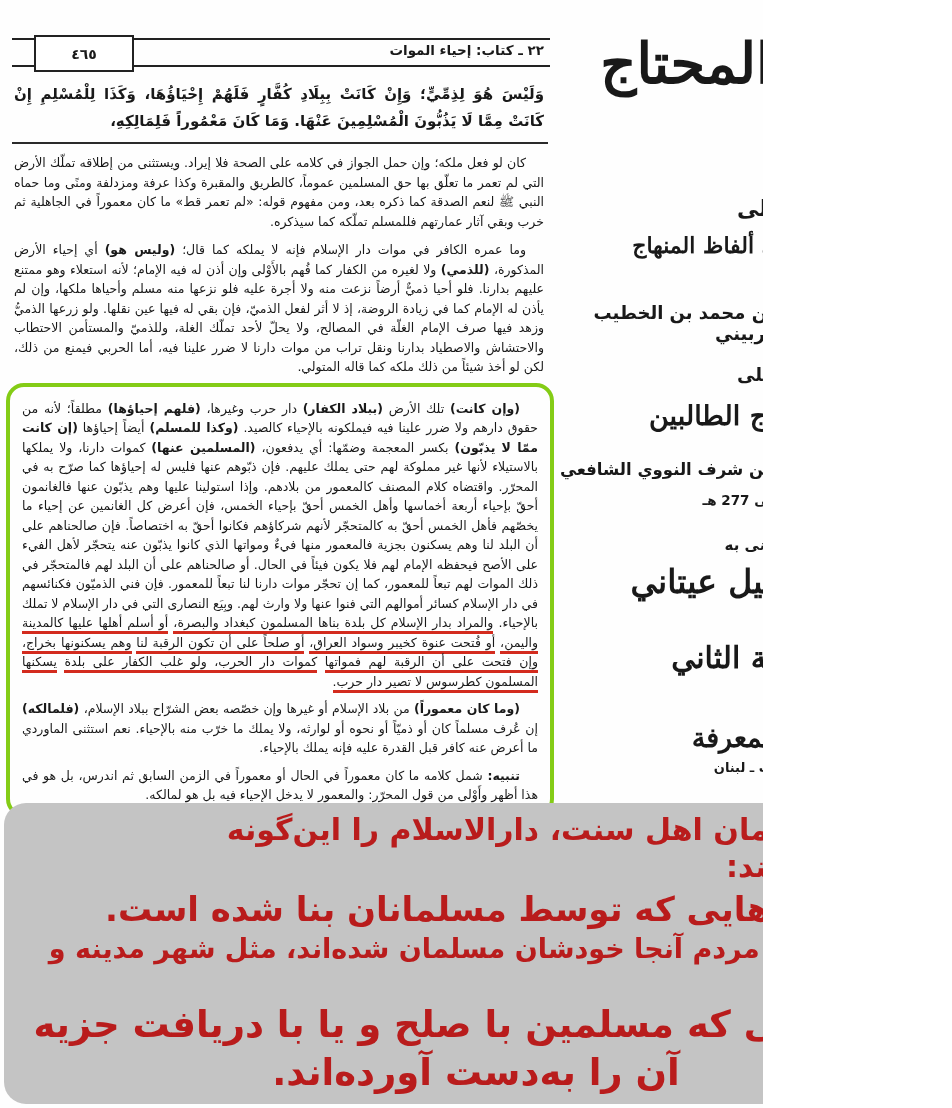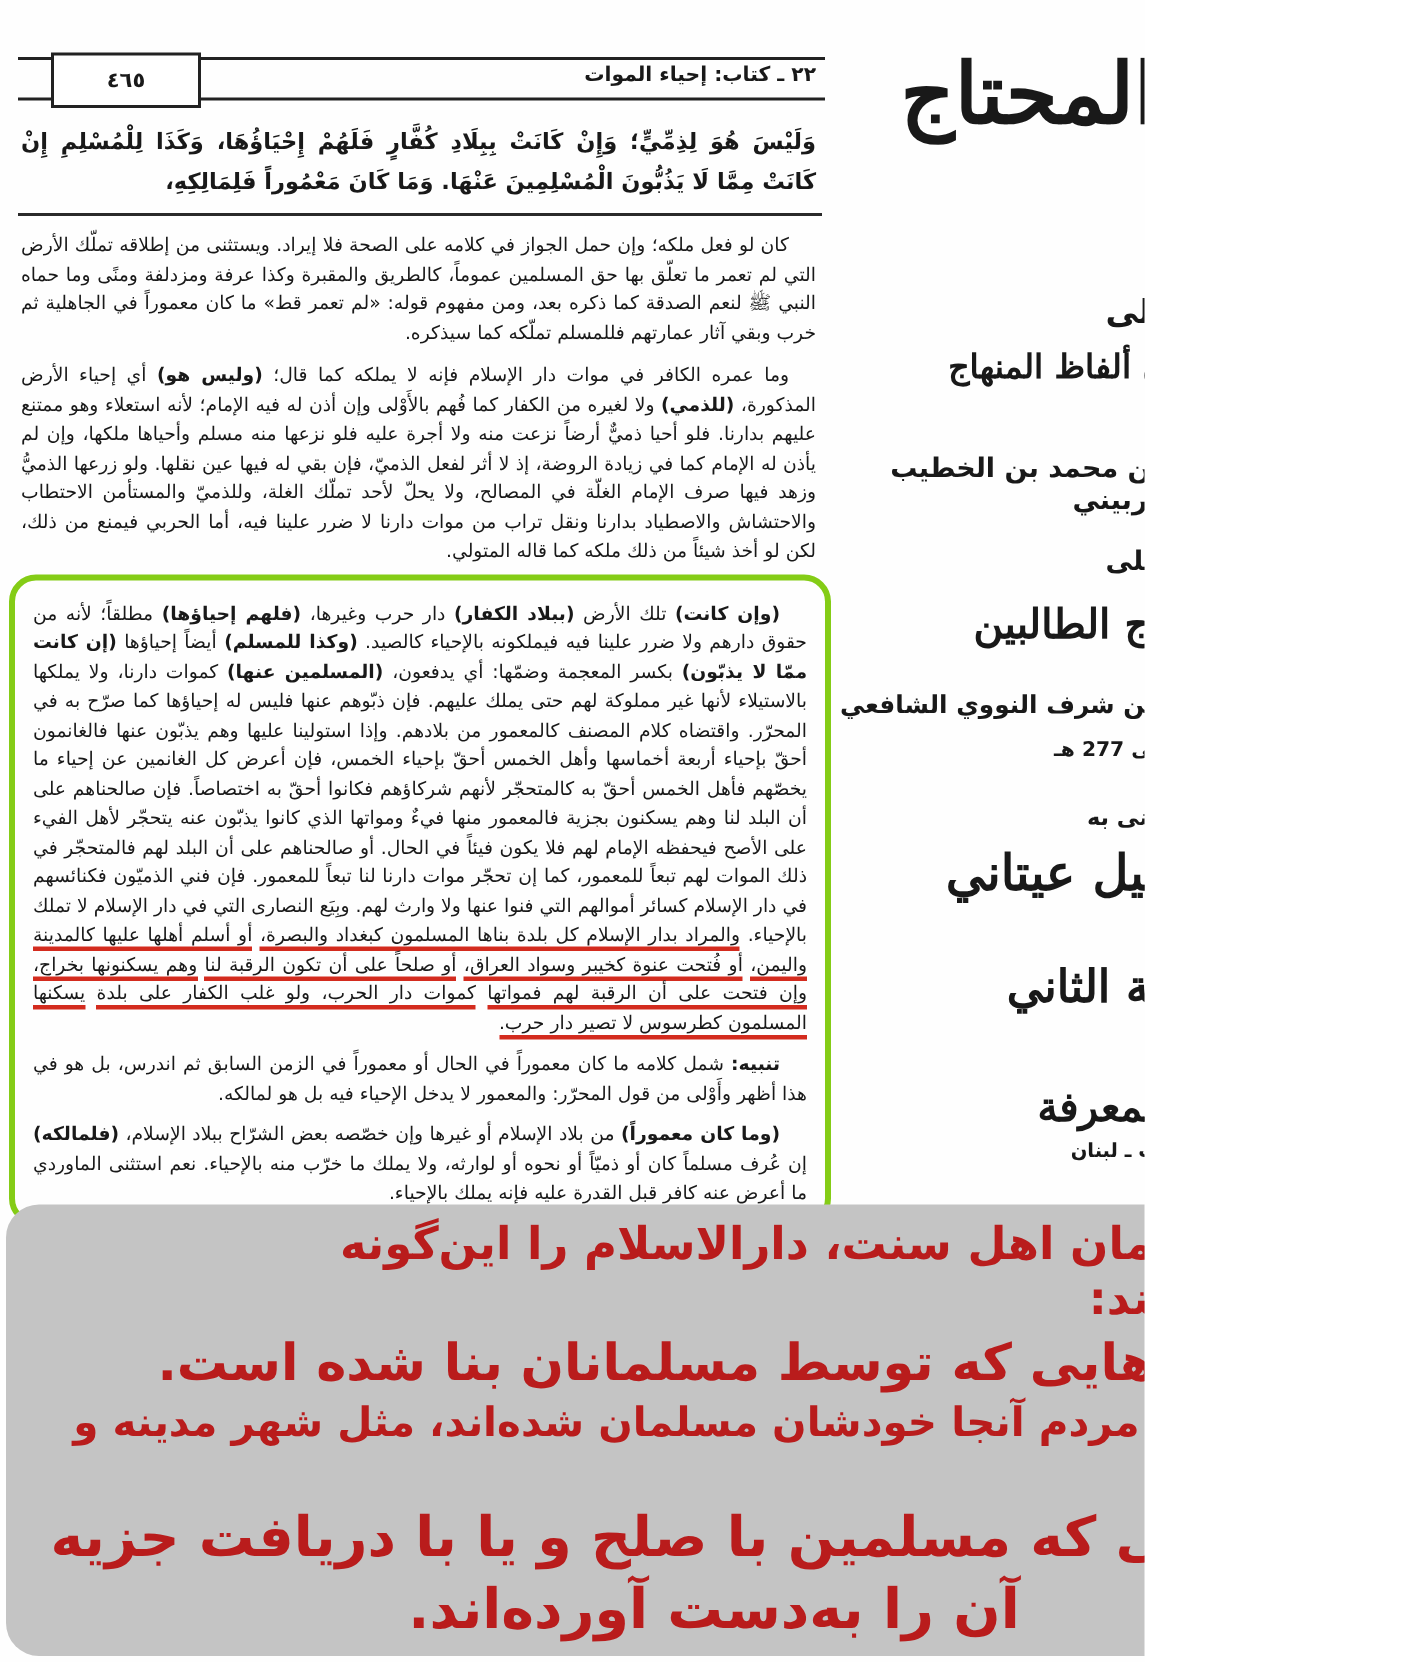--- a/index.html
+++ b/index.html
@@ -84,25 +84,25 @@
       <p class="sharh auto-bold">
         <span><b>(وإن كانت)</b> تلك الأرض <b>(ببلاد الكفار)</b> دار حرب وغيرها، <b>(فلهم إحياؤها)</b> مطلقاً؛ لأنه من حقوق دارهم ولا ضرر علينا فيه فيملكونه بالإحياء كالصيد. <b>(وكذا للمسلم)</b> أيضاً إحياؤها <b>(إن كانت ممّا لا يذبّون)</b> بكسر المعجمة وضمّها: أي يدفعون، <b>(المسلمين عنها)</b> كموات دارنا، ولا يملكها بالاستيلاء لأنها غير مملوكة لهم حتى يملك عليهم. فإن ذبّوهم عنها فليس له إحياؤها كما صرّح به في المحرّر. واقتضاه كلام المصنف كالمعمور من بلادهم. وإذا استولينا عليها وهم يذبّون عنها فالغانمون أحقّ بإحياء أربعة أخماسها وأهل الخمس أحقّ بإحياء الخمس، فإن أعرض كل الغانمين عن إحياء ما يخصّهم فأهل الخمس أحقّ به كالمتحجّر لأنهم شركاؤهم فكانوا أحقّ به اختصاصاً. فإن صالحناهم على أن البلد لنا وهم يسكنون بجزية فالمعمور منها فيءٌ ومواتها الذي كانوا يذبّون عنه يتحجّر لأهل الفيء على الأصح فيحفظه الإمام لهم فلا يكون فيئاً في الحال. أو صالحناهم على أن البلد لهم فالمتحجّر في ذلك الموات لهم تبعاً للمعمور، كما إن تحجّر موات دارنا لنا تبعاً للمعمور. فإن فني الذميّون فكنائسهم في دار الإسلام كسائر أموالهم التي فنوا عنها ولا وارث لهم. وبِيَع النصارى التي في دار الإسلام لا تملك بالإحياء.</span>
         <span class="redline">والمراد بدار الإسلام كل بلدة بناها المسلمون كبغداد والبصرة،</span>
         <span class="redline">أو أسلم أهلها عليها كالمدينة واليمن،</span>
         <span class="redline">أو فُتحت عنوة كخيبر وسواد العراق،</span>
         <span class="redline">أو صلحاً على أن تكون الرقبة لنا</span>
         <span class="redline">وهم يسكنونها بخراج، وإن فتحت على أن الرقبة لهم فمواتها</span>
         <span class="redline">كموات دار الحرب، ولو غلب الكفار على بلدة</span>
         <span class="redline">يسكنها المسلمون كطرسوس لا تصير دار حرب.</span>
       </p>
+      <p class="sharh auto-bold"><b>(وما كان معموراً)</b> من بلاد الإسلام أو غيرها وإن خصّصه بعض الشرّاح ببلاد الإسلام، <b>(فلمالكه)</b> إن عُرف مسلماً كان أو ذميّاً أو نحوه أو لوارثه، ولا يملك ما خرّب منه بالإحياء. نعم استثنى الماوردي ما أعرض عنه كافر قبل القدرة عليه فإنه يملك بالإحياء.</p>
       <p class="sharh">
         <b>تنبيه:</b>
         <span>شمل كلامه ما كان معموراً في الحال أو معموراً في الزمن السابق ثم اندرس، بل هو في هذا أظهر وأَوْلى من قول المحرّر: والمعمور لا يدخل الإحياء فيه بل هو لمالكه.</span>
       </p>
-      <p class="sharh auto-bold"><b>(وما كان معموراً)</b> من بلاد الإسلام أو غيرها وإن خصّصه بعض الشرّاح ببلاد الإسلام، <b>(فلمالكه)</b> إن عُرف مسلماً كان أو ذميّاً أو نحوه أو لوارثه، ولا يملك ما خرّب منه بالإحياء. نعم استثنى الماوردي ما أعرض عنه كافر قبل القدرة عليه فإنه يملك بالإحياء.</p>
     </div>
 
   </section>
 
   <aside class="title-page">
     <div class="main-title">مغني المحتاج</div>
     <div class="t-ila">إلى</div>
     <div class="t-subtitle">معرفة معاني ألفاظ المنهاج</div>
     <div class="t-author">للشيخ شمس الدين محمد بن الخطيب الشربيني</div>
     <div class="t-ala">على</div>

